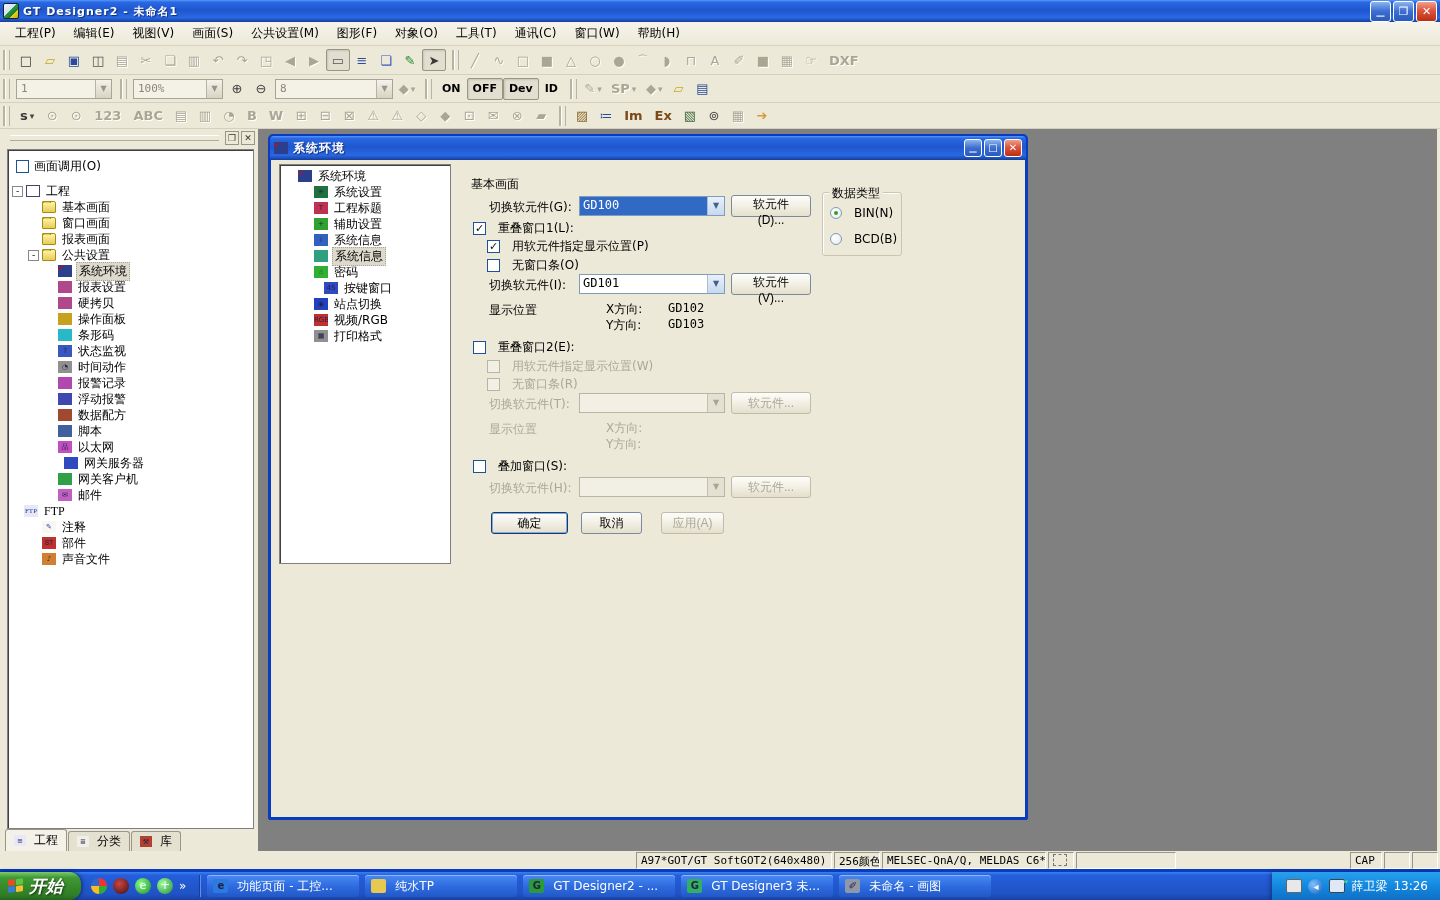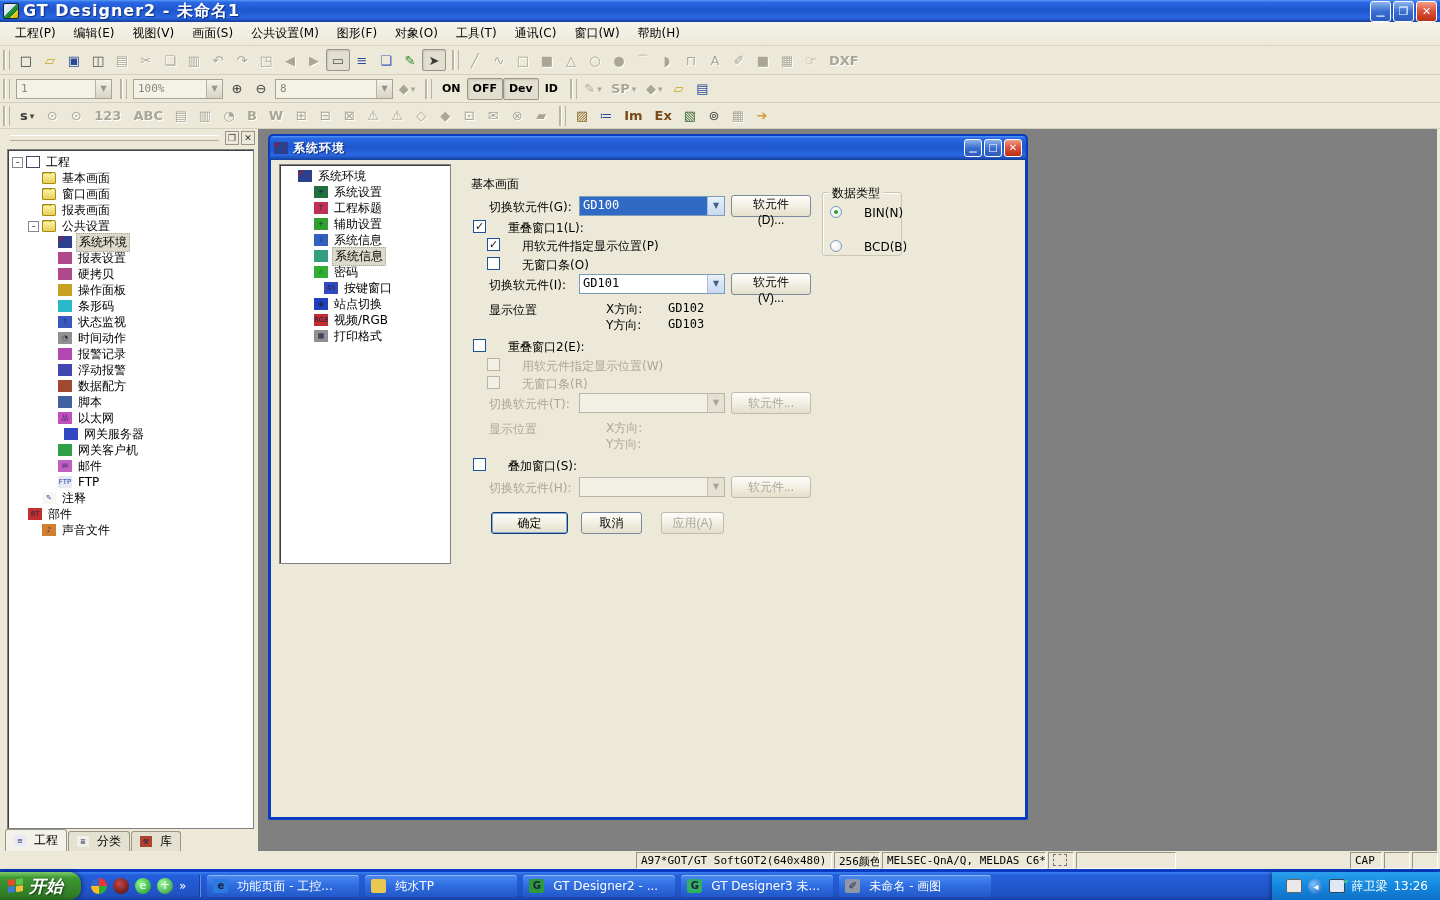--- a/index.html
+++ b/index.html
@@ -7,21 +7,21 @@
   body { font-family:"DejaVu Sans","Liberation Sans",sans-serif; font-size:12px; color:#000; }
   .screen { position:relative; width:1440px; height:900px; background:#ece9d8; overflow:hidden; }
 
   
   .titlebar { position:absolute; left:0; top:0; width:1440px; height:22px;
     background:linear-gradient(180deg,#4a8cf5 0%,#2464e0 8%,#1c55c8 40%,#2464e0 70%,#16ale  100%);
     background:linear-gradient(180deg,#5698f7 0%,#2a68e4 10%,#1e56cd 45%,#2a68e4 80%,#143e9a 100%);
     display:flex; align-items:center; padding:0 3px; }
   .app-icon { width:16px; height:16px; margin-right:4px; border-radius:2px;
     background:linear-gradient(135deg,#f4f4f4 0%,#cfe0f4 45%,#2a9a3a 46%,#1a7a2a 70%,#e8d020 71%,#c8a810 100%); border:1px solid #123; }
-  .title-text { color:#fff; font-weight:bold; font-size:16px; text-shadow:1px 1px 1px rgba(10,30,90,.8); letter-spacing:1px; }
+  .title-text { color:#fff; font-weight:bold; font-size:11px; text-shadow:1px 1px 1px rgba(10,30,90,.8); letter-spacing:1px; }
   .wbtns { margin-left:auto; display:flex; gap:2px; }
   .wbtn { width:21px; height:21px; border-radius:3px; border:1px solid #fff;
     background:linear-gradient(180deg,#8db4ec 0%,#3a6ed0 50%,#2a5abc 100%);
     color:#fff; font-size:11px; line-height:19px; text-align:center; font-weight:bold; }
   .wbtn.close { background:linear-gradient(180deg,#f0a088 0%,#dd5540 45%,#bc2e10 100%); }
   .wbtn-s { width:18px; height:18px; line-height:16px; font-size:10px; }
 
   
   .menubar { position:absolute; left:0; top:22px; width:1440px; height:24px;
     background:linear-gradient(180deg,#f6f4ec,#ece9d8); border-bottom:1px solid #d8d4c4; display:flex; align-items:center; padding-left:6px; }
@@ -84,21 +84,21 @@
     display:flex; align-items:center; padding:0 4px; }
   .dlg-title .title-text { font-size:12px; }
   .dlg-body { position:relative; width:100%; height:calc(100% - 24px); }
   .dlg-list { position:absolute; left:8px; top:4px; width:172px; height:400px; background:#fff; border:1px solid #808080; box-shadow:inset 1px 1px 0 #404040; padding:3px 2px; }
   .abs { position:absolute; }
   .lbl { font-size:12px; white-space:nowrap; }
   .dis-t { color:#aca899; }
   .xcb { display:inline-flex; width:13px; height:13px; background:#fff; border:1px solid #1d5296; font-size:11px; line-height:11px; justify-content:center; color:#21a121; font-weight:bold; flex:none; }
   .xcb.checked::before { content:"✓"; color:#111; }
   .xcb.dis { border-color:#b8b4a6; background:#f2f0e4; }
-  .cbrow { display:flex; align-items:flex-start; gap:22px; }
+  .cbrow { display:flex; align-items:center; gap:12px; }
   .xrb { width:12px; height:12px; border-radius:50%; border:1px solid #7b9bbf; background:radial-gradient(circle at 35% 35%,#fff,#e8e8e8); position:relative; flex:none; }
   .xrb.on::after { content:""; position:absolute; left:3px; top:3px; width:4px; height:4px; border-radius:50%; background:#2ca22c; }
   .dcombo { display:flex; height:20px; width:146px; background:#fff; border:1px solid #7f9db9; }
   .dcombo .val { flex:1; padding:1px 3px; font-size:12px; font-family:"DejaVu Sans Mono",monospace; }
   .dcombo .val.hl { background:#316ac5; color:#fff; }
   .dcombo .dbtn { width:17px; background:linear-gradient(180deg,#e9f1fb,#c7d8f0); border-left:1px solid #aabbd4; text-align:center; font-size:8px; line-height:18px; color:#44608a; }
   .dcombo.dis { background:#f2f0e4; border-color:#b8b4a6; }
   .dcombo.dis .dbtn { background:#e4e1d2; border-left-color:#c4c0b0; color:#a8a494; }
   .xbtn { height:22px; padding:0 10px; background:linear-gradient(180deg,#fdfdfa,#f2efe4 50%,#e4e0cc); border:1px solid #7c8aa0; border-radius:3px; font-size:12px; text-align:center; }
   .xbtn.def { border:1px solid #103c74; box-shadow:0 0 0 1px #88a8dc inset; }
@@ -435,20 +435,24 @@
 
   <div class="frame-l"></div>
   <div class="frame-r"></div>
   <div class="leftpanel">
     <div class="panel-head">
       <span class="panel-grip"></span>
       <span class="phbtn">❐</span>
       <span class="phbtn">✕</span>
     </div>
     <div class="panel-body">
+      <div class="call-row">
+        <span class="cbox"></span>
+        <span>画面调用(O)</span>
+      </div>
       <div class="tree">
 
       <div class="trow" style="padding-left: 2px;">
             <span class="exp on">-</span>
             <span class="ti doc" style="color: rgb(255, 255, 255);">≡</span>
             <span class="tl">工程</span>
           </div>
           <div class="trow" style="padding-left: 18px;">
             <span class="exp"></span>
             <span class="ti folder"></span>
@@ -537,31 +541,31 @@
           <div class="trow" style="padding-left: 34px;">
             <span class="exp"></span>
             <span class="ti" style="background: rgb(48, 160, 72); color: rgb(34, 34, 68);"></span>
             <span class="tl">网关客户机</span>
           </div>
           <div class="trow" style="padding-left: 34px;">
             <span class="exp"></span>
             <span class="ti" style="background: rgb(192, 96, 192); color: rgb(34, 34, 68);">✉</span>
             <span class="tl">邮件</span>
           </div>
-          <div class="trow" style="padding-left: 34px;">
+          <div class="trow" style=" font-family: Liberation Serif, serif;">
             <span class="exp"></span>
             <span class="ti" style="background: rgb(232, 232, 244); color: rgb(26, 60, 176);">FTP</span>
             <span class="tl">FTP</span>
           </div>
           <div class="trow" style="padding-left: 18px;">
             <span class="exp"></span>
             <span class="ti" style="background: rgb(248, 248, 240); color: rgb(26, 60, 176);">✎</span>
             <span class="tl">注释</span>
           </div>
-          <div class="trow" style="padding-left: 4px;">
+          <div class="trow" style="padding-left: 18px;">
             <span class="exp"></span>
             <span class="ti" style="background: rgb(192, 48, 48); color: rgb(34, 34, 68);">8T</span>
             <span class="tl">部件</span>
           </div>
           <div class="trow" style="padding-left: 18px;">
             <span class="exp"></span>
             <span class="ti" style="background: rgb(208, 128, 48); color: rgb(34, 34, 68);">♪</span>
             <span class="tl">声音文件</span>
           </div>
         </div>
@@ -665,21 +669,21 @@
       </div>
       <button class="abs xbtn" style="left:460px;top:35px;width:80px">软元件(D)...</button>
 
       <div class="abs grpbox" style="left:551px;top:32px;width:80px;height:64px">
         <span class="gt lbl">数据类型</span>
       </div>
       <div class="abs cbrow" style="left:559px;top:46px">
         <span class="xrb on"></span>
         <span class="lbl">BIN(N)</span>
       </div>
-      <div class="abs cbrow" style="left:559px;top:80px">
+      <div class="abs cbrow" style="left:559px;top:72px">
         <span class="xrb"></span>
         <span class="lbl">BCD(B)</span>
       </div>
 
       <div class="abs cbrow" style="left:202px;top:60px">
         <span class="xcb checked"></span>
         <span class="lbl">重叠窗口1(L):</span>
       </div>
       <div class="abs cbrow" style="left:216px;top:78px">
         <span class="xcb checked"></span>

